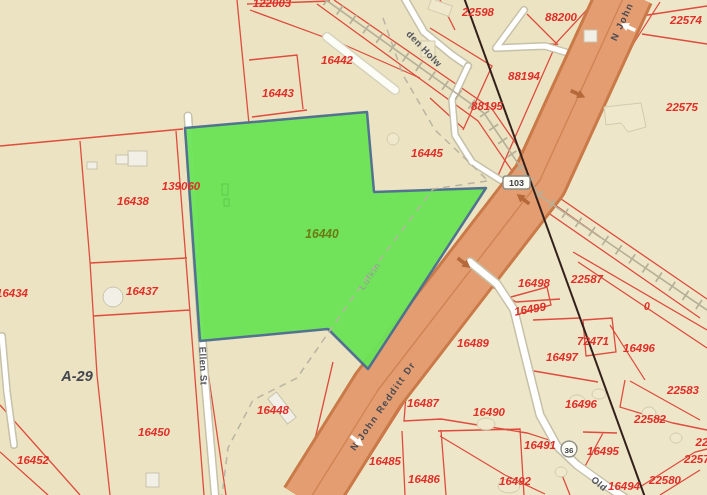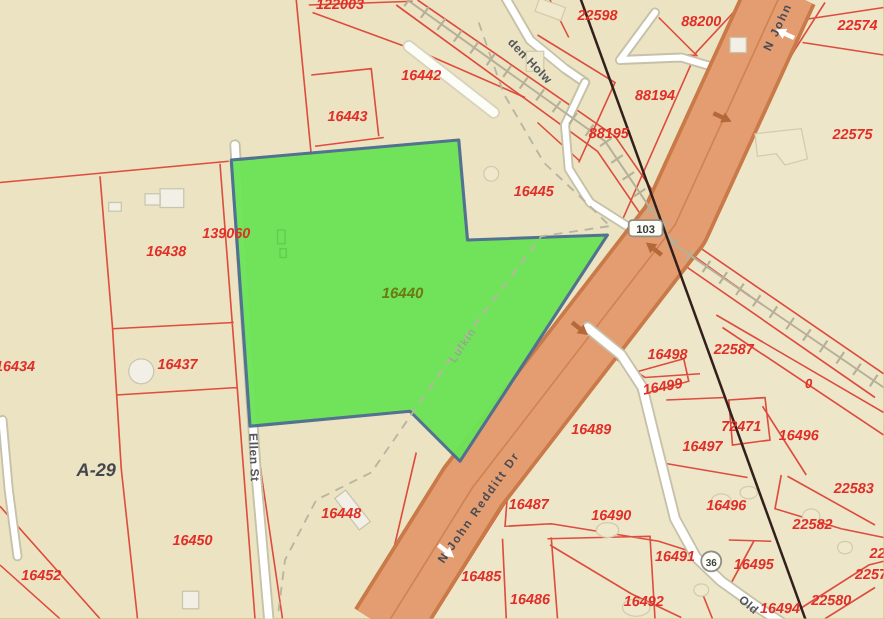--- a/index.html
+++ b/index.html
@@ -1,16 +1,16 @@
 <!DOCTYPE html>
 <html><head>
 <meta charset="utf-8">
 <style>
   html,body{margin:0;padding:0;background:#888;}
-  #stage{position:relative;width:707px;height:495px;overflow:hidden;background:#fde047;}
+  #stage{position:relative;width:707px;height:495px;overflow:hidden;background:#f0abfc;}
   svg{position:absolute;left:0;top:0;display:block;}
   text{font-family:"Liberation Sans",sans-serif;}
   .pl{font-style:italic;font-weight:bold;font-size:11.5px;fill:#e02e28;text-anchor:middle;}
   .pl-sel{font-style:italic;font-weight:bold;font-size:12px;fill:#6c7a15;text-anchor:middle;}
   .pl-zero{font-style:italic;font-weight:bold;font-size:10.5px;fill:#e02e28;text-anchor:middle;}
   .st{font-weight:bold;font-size:9.5px;fill:#54565e;text-anchor:middle;letter-spacing:.5px;}
   .st-road{font-weight:bold;font-size:9.5px;fill:#4a4c55;text-anchor:middle;letter-spacing:1.5px;}
   .st-lufkin{font-size:9px;fill:#989d96;text-anchor:middle;letter-spacing:1.2px;}
   .survey{font-style:italic;font-weight:bold;font-size:14.5px;fill:#45474f;text-anchor:middle;}
   .shield-txt{font-weight:bold;font-size:9px;fill:#3f4044;text-anchor:middle;}

